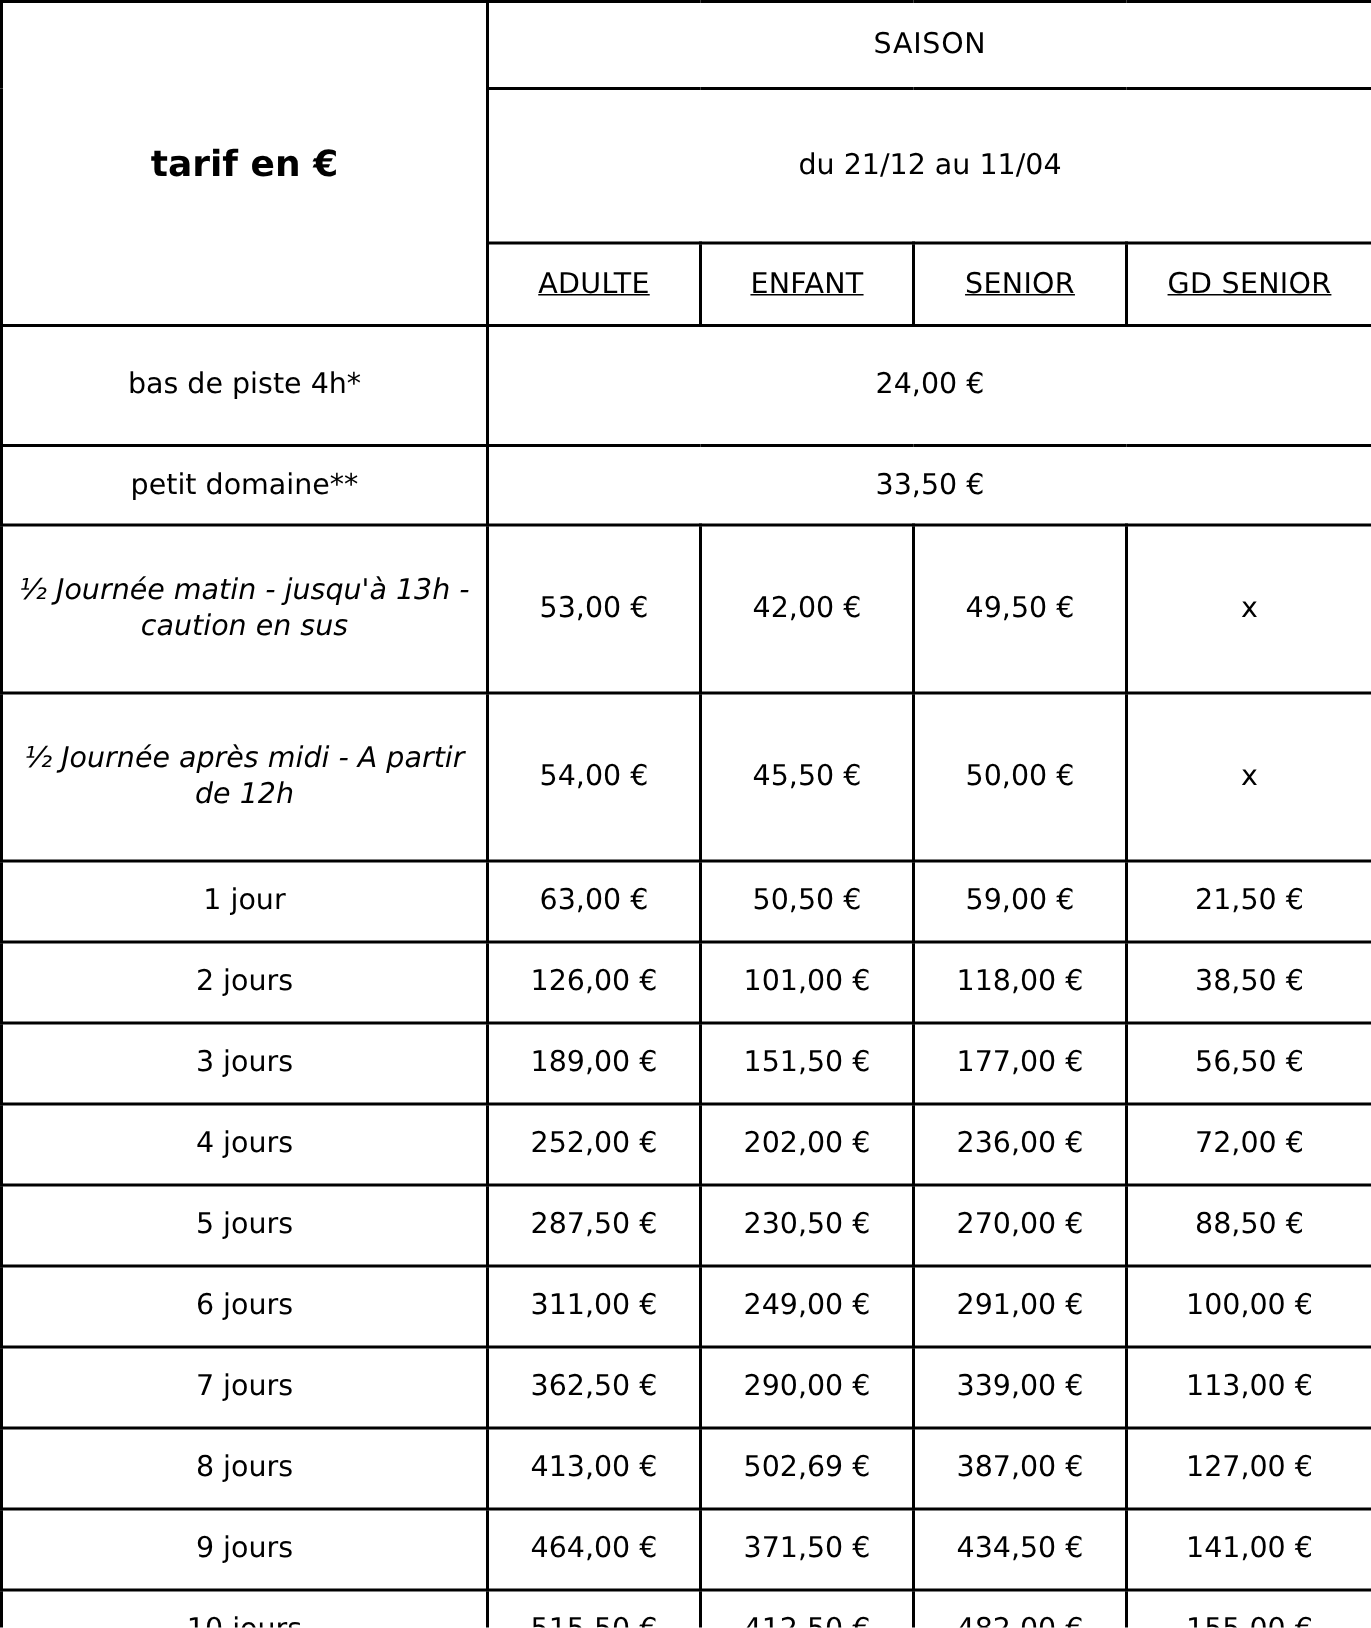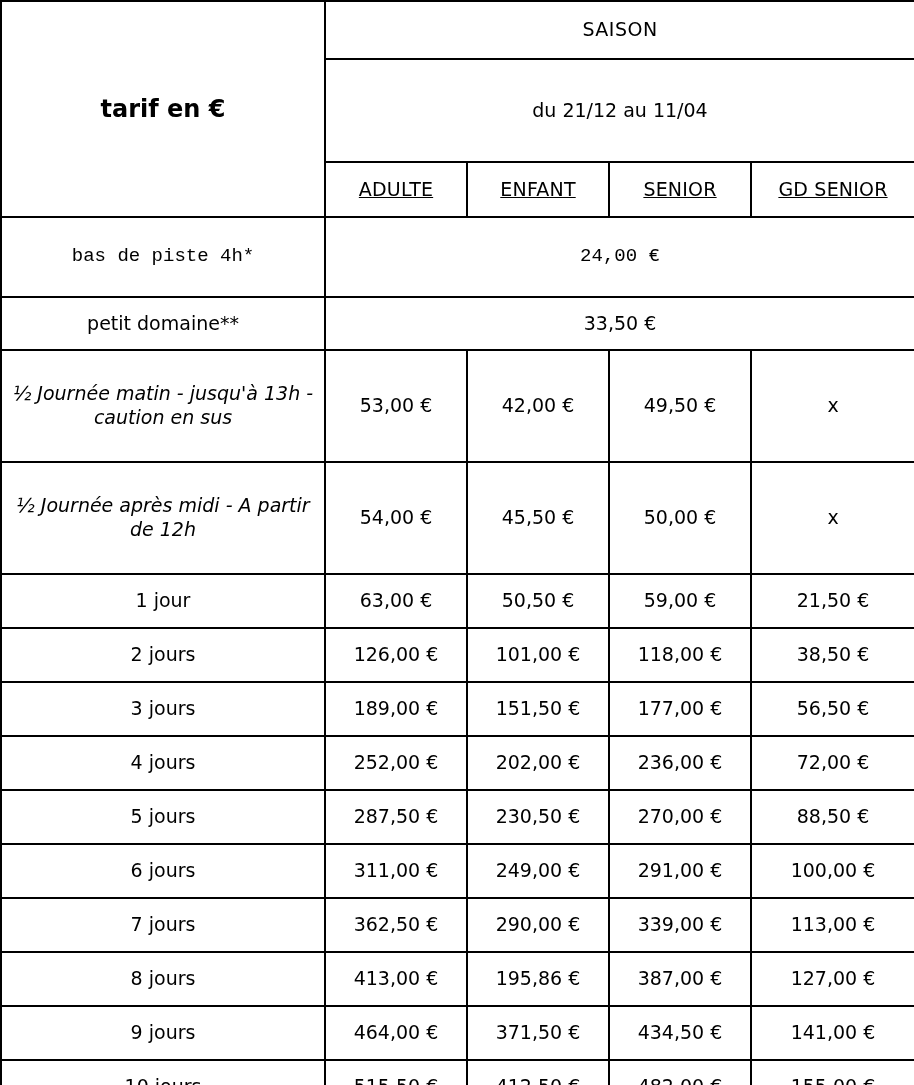--- a/index.html
+++ b/index.html
@@ -64,21 +64,21 @@
     font-weight: bold;
     font-size: 19px;
   }
   .price-span {
     font-weight: bold;
     font-size: 20px;
   }
   .h-title { height: 56px; }
   .h-dates { height: 101px; border-radius: 20px; }
   .h-cat   { height: 53px; }
-  .h-bas   { height: 78px; font-family: Liberation Mono, monospace; }
+  .h-bas   { height: 78px; }
   .h-petit { height: 51px; }
   .h-half1 { height: 110px; }
   .h-half2 { height: 110px; }
   .h-day   { height: 52px; border-radius: 21px; }
   .x-mark { font-weight: bold; font-size: 18px; }
 </style>
 </head>
 <body>
 
 <table class="tarif">
@@ -179,21 +179,21 @@
     <tr>
       <td class="h-day label-cell">7 jours</td>
       <td>362,50 €</td>
       <td>290,00 €</td>
       <td>339,00 €</td>
       <td>113,00 €</td>
     </tr>
     <tr>
       <td class="h-day label-cell">8 jours</td>
       <td>413,00 €</td>
-      <td>195,86 €</td>
+      <td>502,69 €</td>
       <td>387,00 €</td>
       <td>127,00 €</td>
     </tr>
     <tr>
       <td class="h-day label-cell">9 jours</td>
       <td>464,00 €</td>
       <td>371,50 €</td>
       <td>434,50 €</td>
       <td>141,00 €</td>
     </tr>

